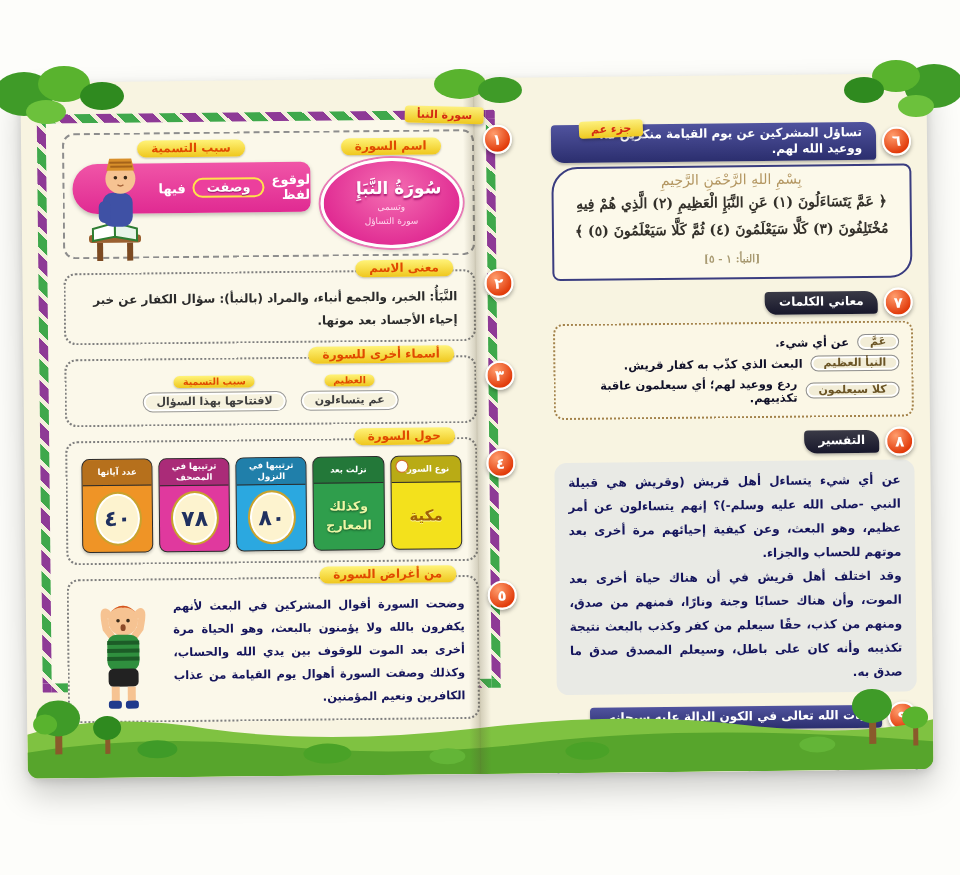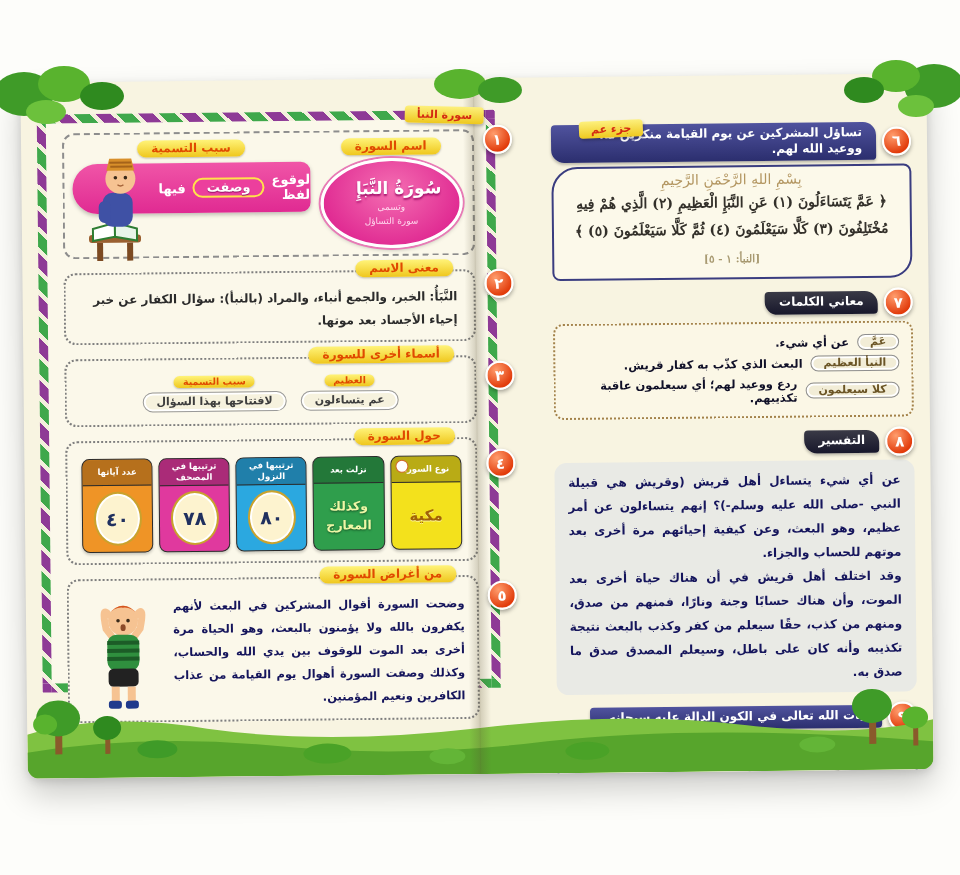--- a/index.html
+++ b/index.html
@@ -85,21 +85,21 @@
   
   .cards { display:flex; gap:6px; padding:2px; }
   .card { flex:1; height:94px; border:1.6px solid #2b2b2b; border-radius:8px; overflow:hidden;
     display:flex; flex-direction:column; box-shadow:0 2px 3px rgba(0,0,0,.2); position:relative; }
   .chead { background:rgba(0,0,0,.24); color:#fff; font-size:8.5px; font-weight:bold; text-align:center;
     min-height:26px; display:flex; align-items:center; justify-content:center; line-height:1.3; padding:2px 2px;
     border-bottom:1.6px solid #2b2b2b; }
   .cbody { flex:1; display:flex; align-items:center; justify-content:center; }
   .noval { width:48px; height:54px; border-radius:50%; background:#fdf3cf; border:2px solid #c9a22e;
     box-shadow:inset 0 0 0 2px #fff; display:flex; align-items:center; justify-content:center;
-    font-size:19px; font-weight:bold; color:#20305f; }
+    font-size:22px; font-weight:bold; color:#20305f; }
   .cval-yellow { color:#a16207; font-size:15px; font-weight:bold; text-shadow:0 1px 0 #fff8; }
   .cval-green  { color:#eef7a6; font-size:12.5px; font-weight:bold; text-align:center; line-height:1.45; text-shadow:0 1px 2px #175426; }
   .pin-icon { position:absolute; top:3px; left:4px; width:13px; height:13px; border-radius:50%;
     background:#fff; border:1.5px solid #d0692a; }
 
   
   .s5flex { display:flex; gap:8px; align-items:center; }
   .purpose-text { flex:1; font-size:11.5px; font-weight:bold; color:#15155c; line-height:2.0; text-align:justify; }
   .boy2 { width:84px; height:118px; flex:none; }
 

